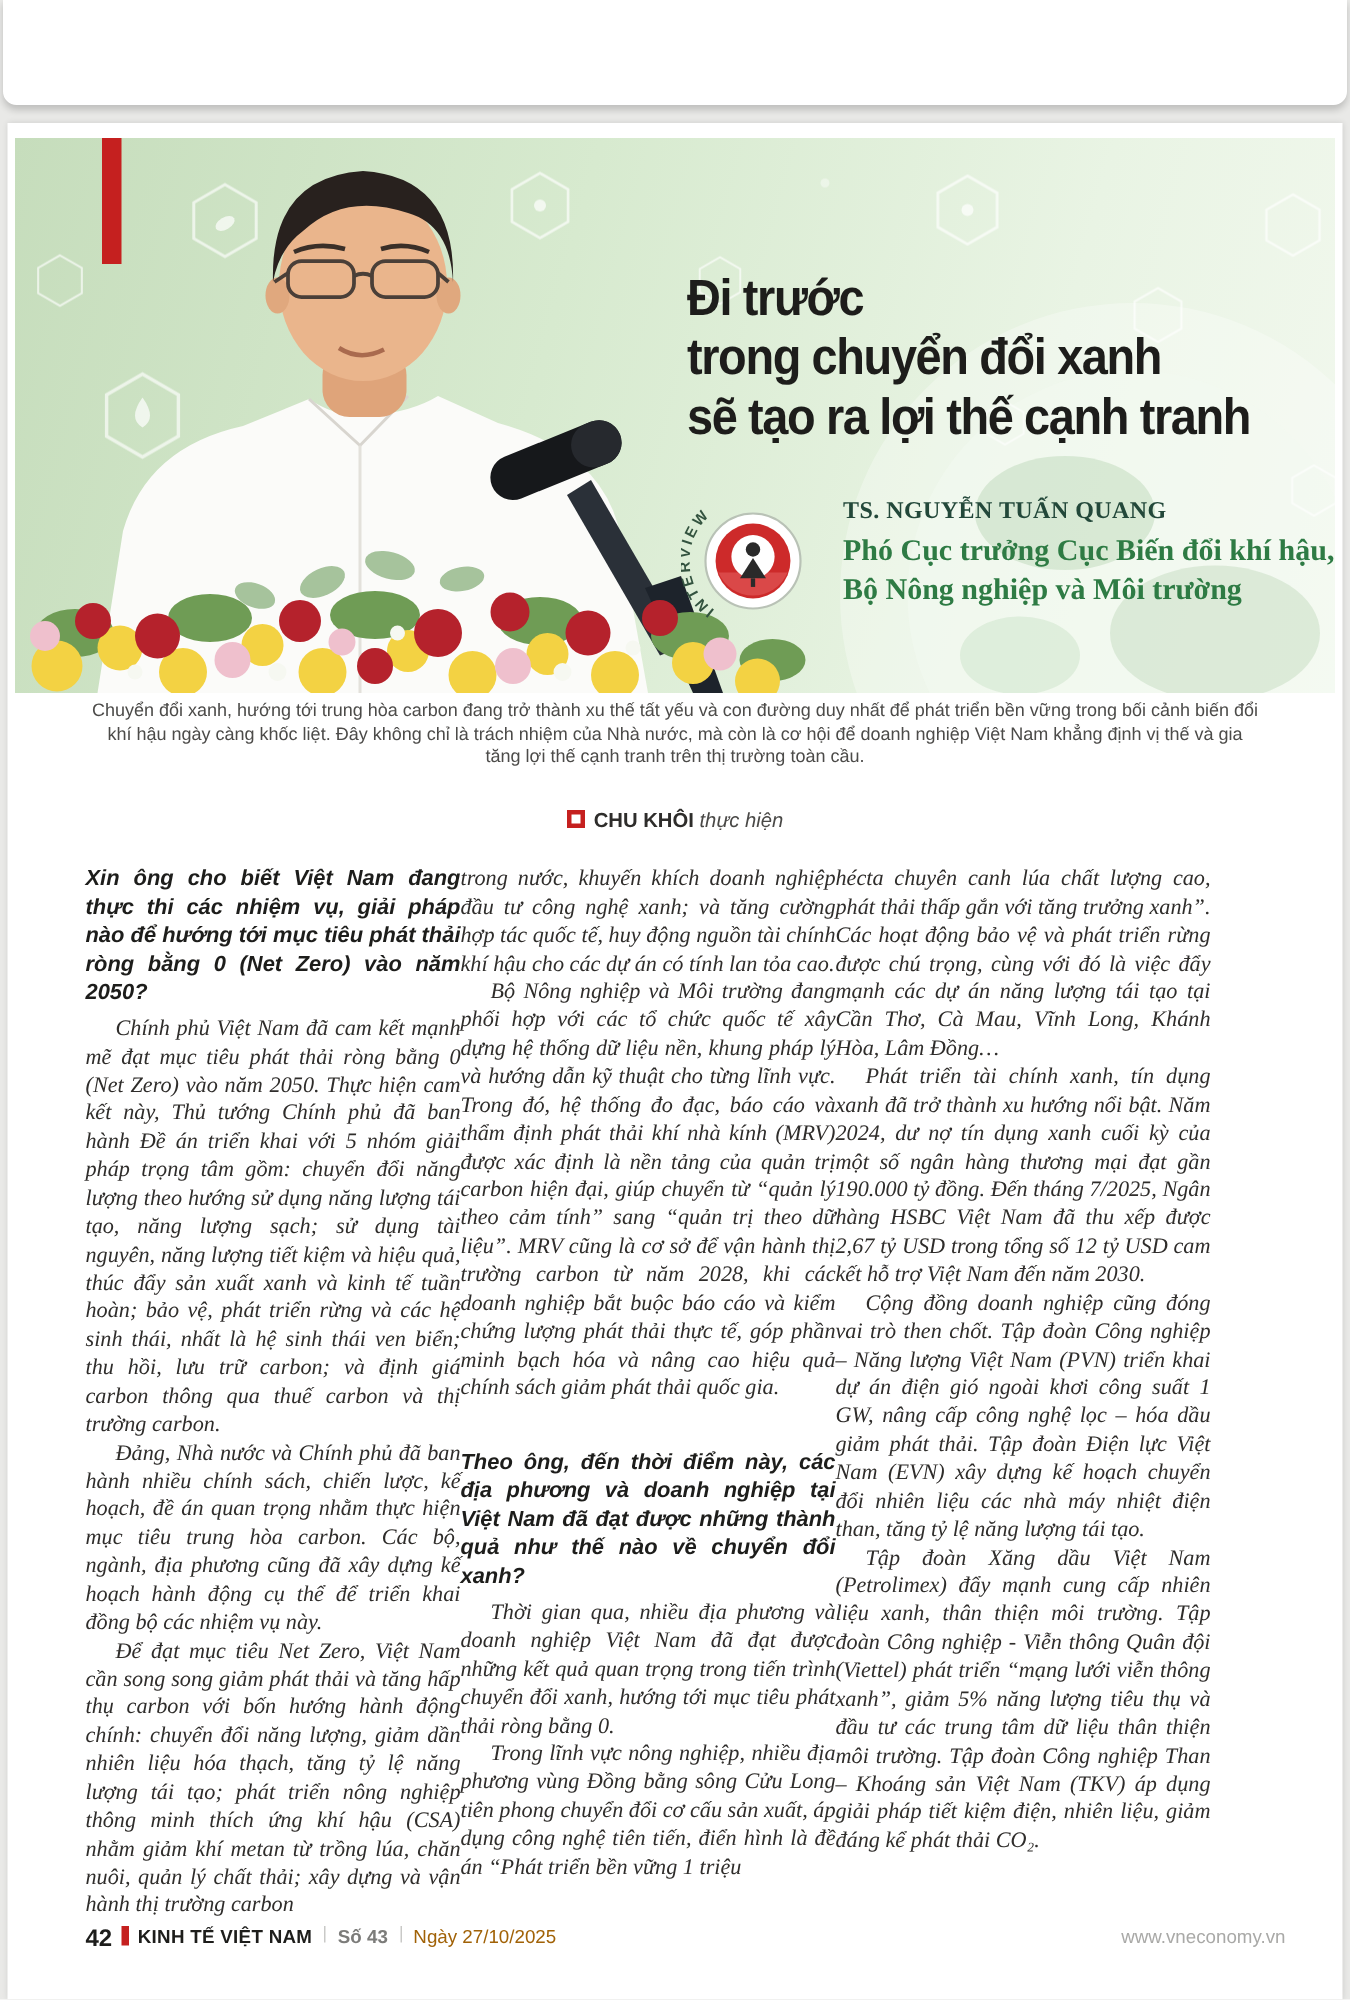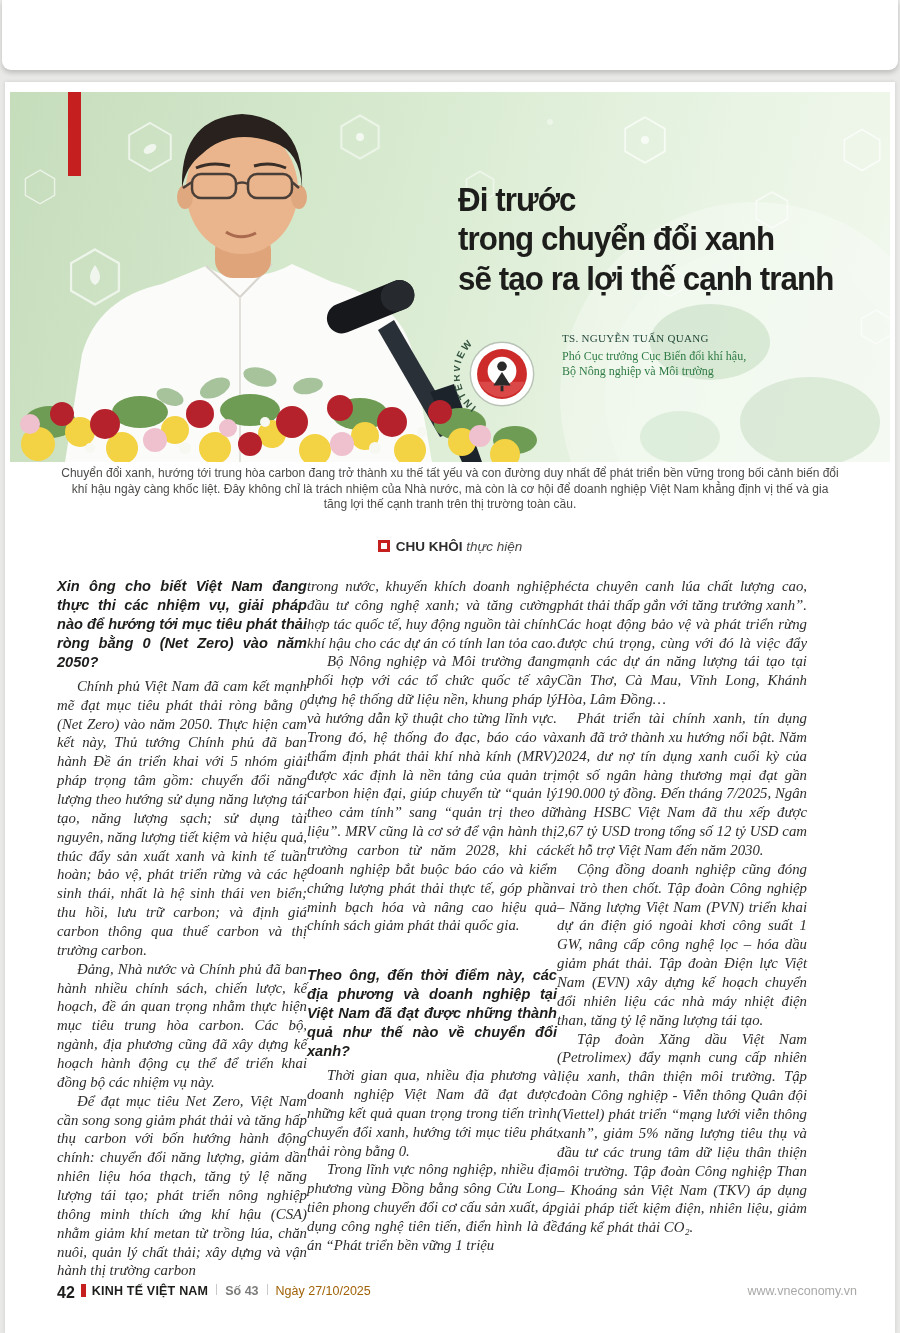--- a/index.html
+++ b/index.html
@@ -29,22 +29,22 @@
   .red-bar{position:absolute;left:58px;top:0;width:13px;height:84px;background:#c5201f;}
   .title-block{
     position:absolute;left:448px;top:88px;
     color:#1d1d1b;font-weight:bold;font-size:34px;line-height:1.16;
     letter-spacing:-1px;white-space:nowrap;
     transform:scaleX(.92);transform-origin:left top;
   }
   .speaker-row{position:absolute;left:444px;top:232px;display:flex;align-items:flex-start;}
   .badge{width:96px;height:96px;flex:0 0 auto;margin-top:2px;}
   .speaker-text{margin-left:12px;font-family:"Liberation Serif",serif;padding-top:8px;}
-  .speaker-name{font-weight:normal;font-size:11px;color:#23483a;letter-spacing:.3px;}
-  .speaker-role{font-weight:normal;font-size:12px;color:#2e7b44;line-height:1.28;margin-top:5px;}
+  .speaker-name{font-weight:bold;font-size:16px;color:#23483a;letter-spacing:.3px;}
+  .speaker-role{font-weight:bold;font-size:20px;color:#2e7b44;line-height:1.28;margin-top:5px;}
   
   .lede{
     position:absolute;left:60px;top:466px;width:780px;
     text-align:center;font-size:12px;line-height:1.3;color:#4c4b49;
   }
   .byline{
     position:absolute;left:0;top:539px;width:900px;text-align:center;
     font-size:13.5px;color:#2e2d2b;
   }
   .byline .vsq{display:inline-block;width:12px;height:12px;background:#c5201f;

